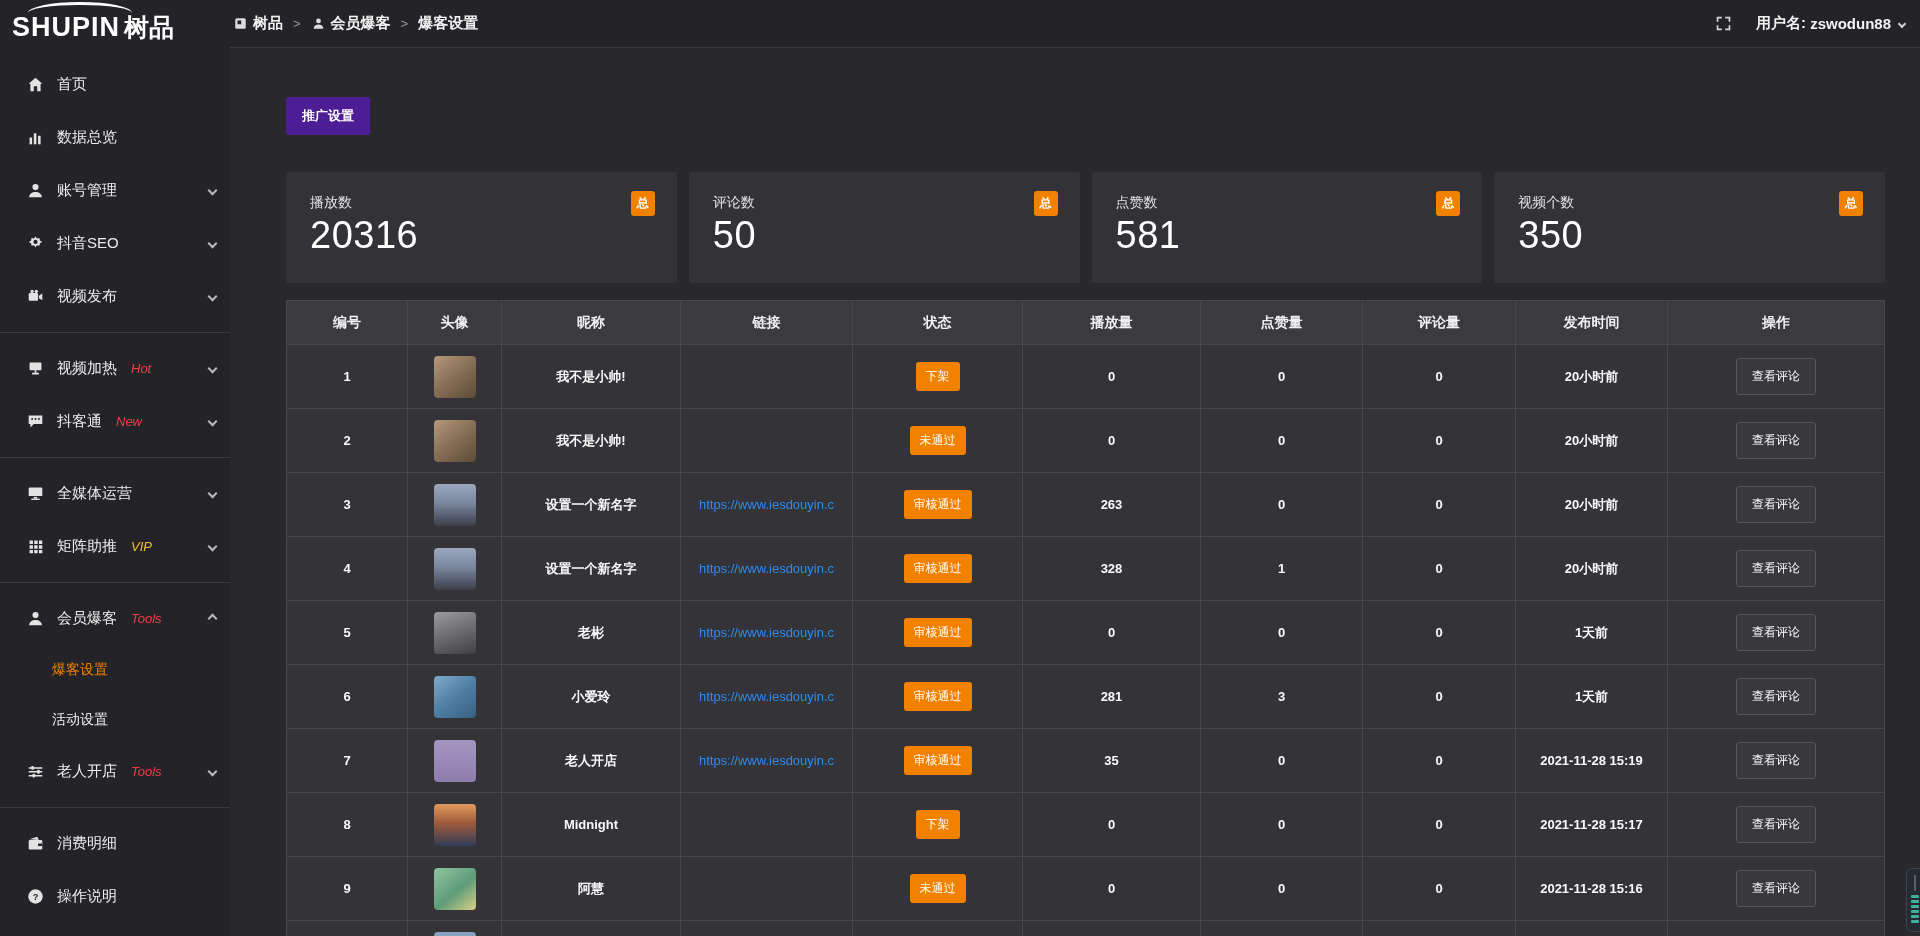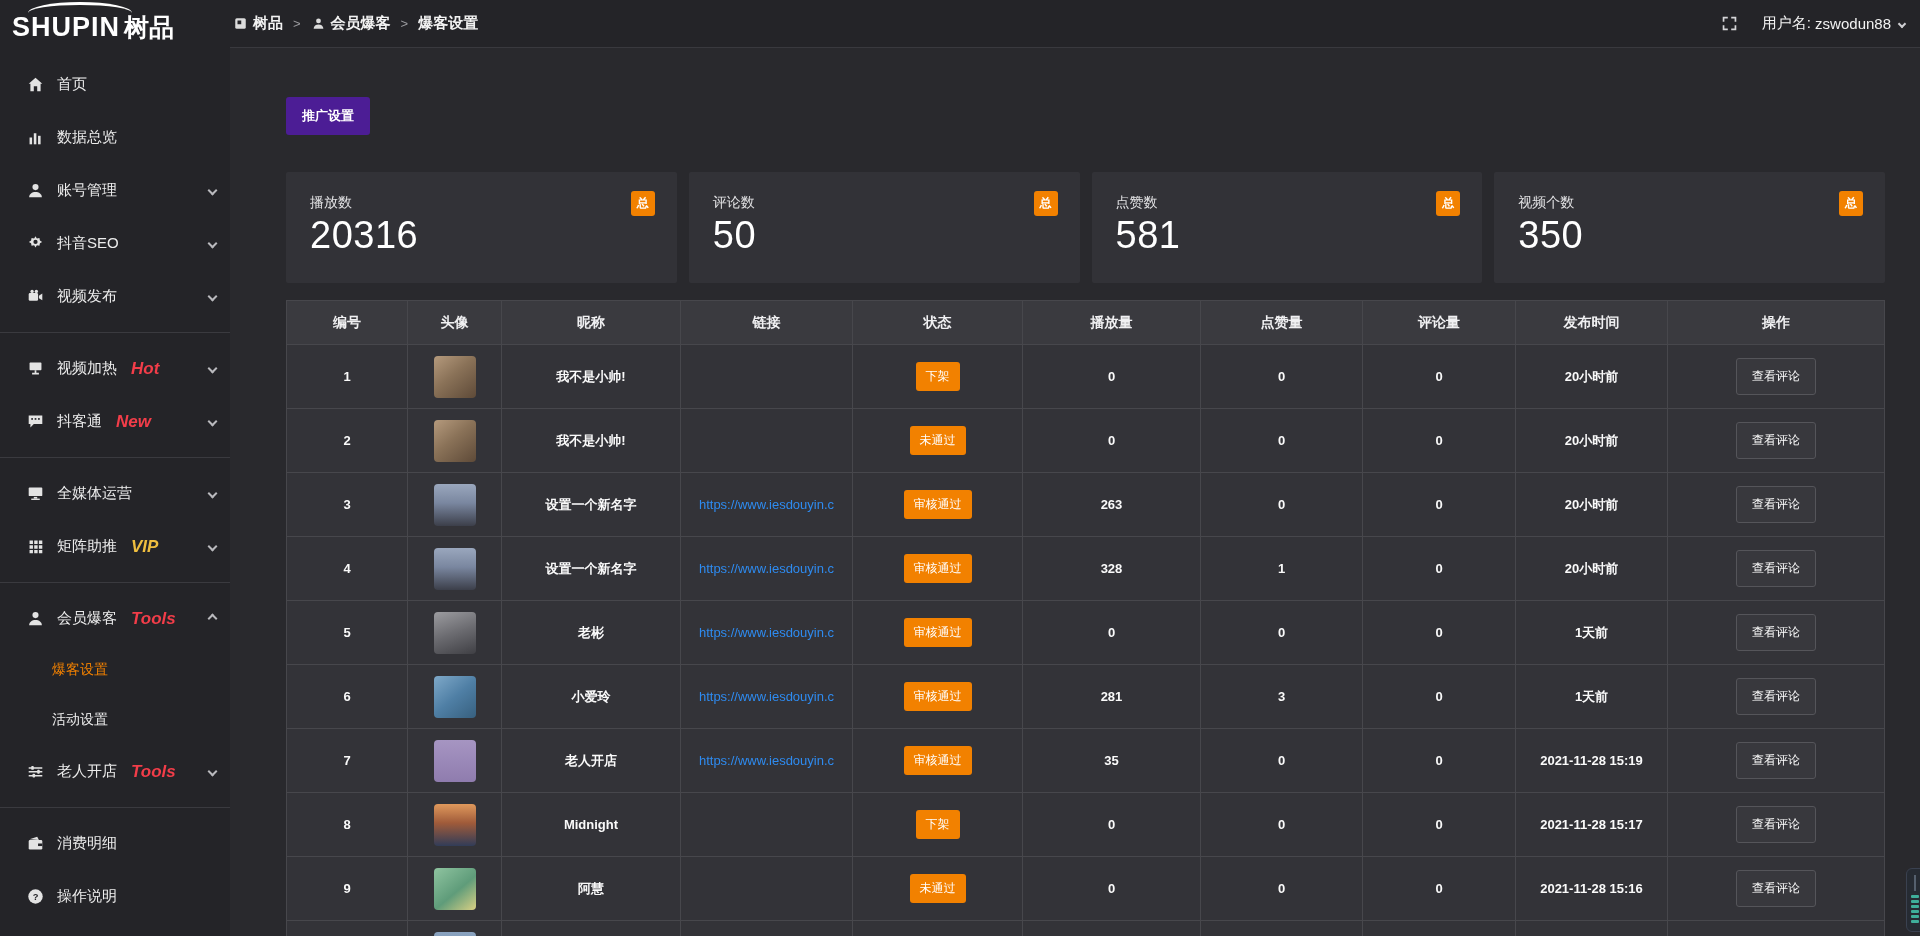--- a/index.html
+++ b/index.html
@@ -18,41 +18,41 @@
   .logo-en { font-size:27px; font-weight:800; letter-spacing:1px; color:#fff; font-stretch:condensed; }
   .logo-cn { font-size:25px; font-weight:800; color:#fff; margin-left:4px; }
   .menu { padding-top:4px; }
   .m-item { display:flex; align-items:center; height:53px; padding:0 14px 0 27px; cursor:pointer;text-align:center; }
   .m-item.sub { height:50px; padding-left:52px; }
   .m-item .ic { width:17px; height:17px; margin-right:13px; display:inline-flex; }
   .m-item .ic svg { width:17px; height:17px; fill:#e3e3e3; }
   .m-label { font-size:15px; color:#ececec; }
   .m-item.sub .m-label { font-size:14px; }
   .m-item.active .m-label { color:#f28100; }
-  .m-badge { font-size:17px; font-weight:700; font-style:italic; margin-left:14px; }
+  .m-badge { font-size:13px; font-weight:400; font-style:italic; margin-left:14px; }
   .m-chev { margin-left:auto; }
   .chev { display:inline-block; width:7px; height:7px;
     border-right:2px solid #b9b9bd; border-bottom:2px solid #b9b9bd; }
   .chev.down { transform:rotate(45deg); }
   .chev.up { transform:rotate(-135deg); }
   .m-div { height:1px; background:#3a3a3f; margin:9px 0; }
 
   
   .main { flex:1; display:flex; flex-direction:column; }
   .topbar { height:48px; flex:0 0 48px; background:#242428; border-bottom:1px solid #39393e;
     display:flex; align-items:center; padding:0 16px 0 3px; }
   .breadcrumb { display:flex; align-items:center; }
   .crumb { display:flex; align-items:center; font-size:15px; font-weight:600; color:#f2f2f2; cursor:pointer; }
   .crumb .ic { width:15px; height:15px; margin-right:5px; display:inline-flex; }
   .crumb .ic svg { width:15px; height:15px; fill:#dcdcdc; }
   .crumb-sep { color:#9a9a9e; margin:0 10px; font-size:13px; }
   .topbar-right { margin-left:auto; display:flex; align-items:center; }
   .fs-icon { width:17px; height:17px; margin-right:24px; cursor:pointer; display:inline-flex; }
   .fs-icon svg { width:17px; height:17px; stroke:#d5d5d8; fill:none; stroke-width:2; }
-  .user { display:flex; align-items:center; font-size:15px; font-weight:400; color:#f2f2f2; cursor:pointer; }
+  .user { display:flex; align-items:center; font-size:15px; font-weight:700; color:#f2f2f2; cursor:pointer; }
   .user .chev { margin-left:8px; width:6px; height:6px; border-color:#cfcfd2; }
 
   .content { padding:49px 36px 0 56px; }
   .promo-btn { display:inline-block; background:#4c1d95; color:#fff; border:none; border-radius:3px;
     font-size:13px; font-weight:700; padding:0 16px; height:38px; cursor:pointer;
     font-family:inherit; }
 
   
   .stats { display:flex; gap:12px; margin-top:37px; }
   .card { flex:1; height:111px; background:#323237; border-radius:2px; position:relative; padding:22px 22px 0 24px; }

